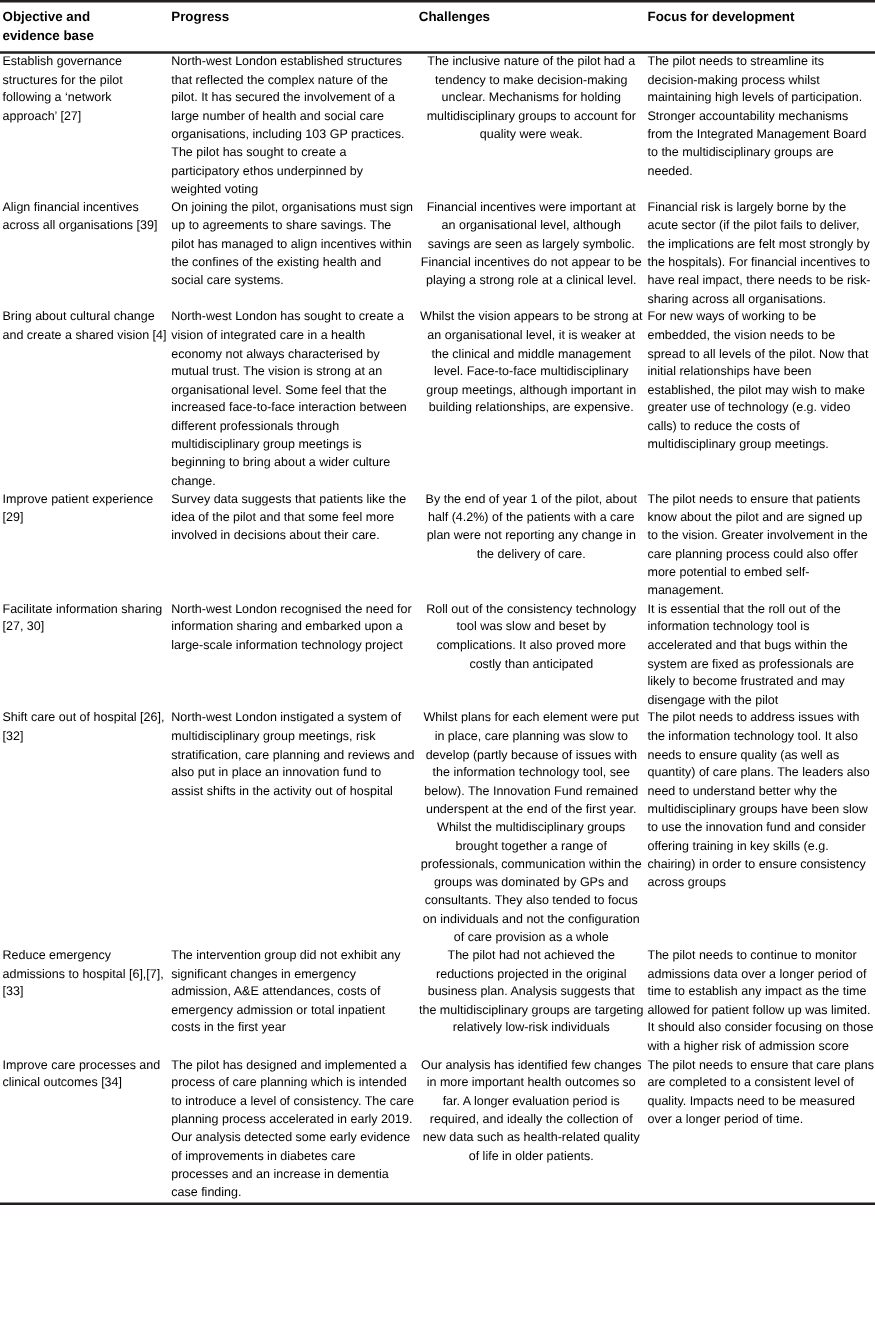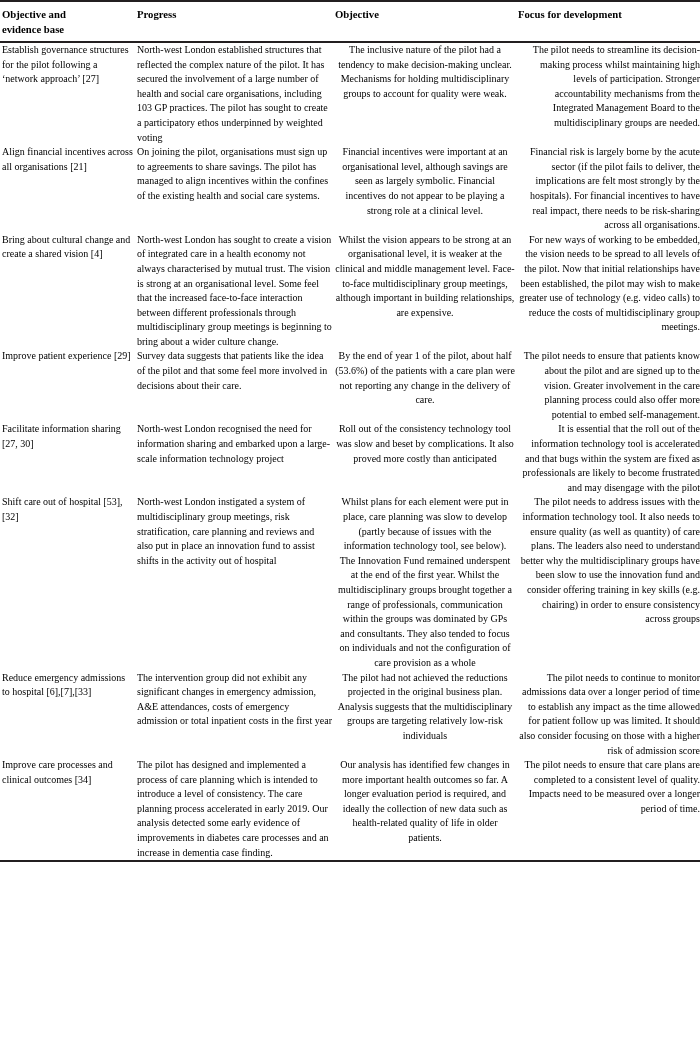--- a/index.html
+++ b/index.html
@@ -13,21 +13,20 @@
     height: 1060px;
     font-family: "Liberation Sans", sans-serif;
     color: #000000;
     overflow: hidden;
   }
   .page {
     width: 700px;
     height: 852px;
     box-sizing: border-box;
     position: relative;
-    font-family: Liberation Serif, serif;
   }
   table.tbl {
     width: 700px;
     border-collapse: collapse;
     table-layout: fixed;
   }
   table.tbl th,
   table.tbl td {
     vertical-align: top;
     text-align: left;
@@ -73,21 +72,21 @@
   tbody td {
     font-size: 10px;
     line-height: 14.6px;
     padding-top: 7px;
     padding-bottom: 7px;
     padding-right: 9px;
   }
   tbody td.c-1 { padding-left: 2px; }
   tbody td.c-2 { padding-left: 3px; }
   tbody td.c-3 { padding-left: 3px; text-align: center; }
-  tbody td.c-4 { padding-left: 3px; text-align: right; }
+  tbody td.c-4 { padding-left: 3px; }
 
   tbody td p {
     margin: 0;
     padding: 0;
   }
   .hdr-wrap { white-space: pre-line; }
   .cell-text { white-space: pre-line; }
 </style>
 </head>
 <body>
@@ -101,21 +100,21 @@
       <col class="c1">
         <col class="c2">
         <col class="c3">
         <col class="c4">
     </colgroup>
     <thead>
       <tr class="head-row">
         <th class="h1"><span class="hdr-wrap">Objective and
 evidence base</span></th>
         <th class="h2"><span class="hdr-wrap">Progress</span></th>
-        <th class="h3"><span class="hdr-wrap">Objective</span></th>
+        <th class="h3"><span class="hdr-wrap">Challenges</span></th>
         <th class="h4"><span class="hdr-wrap">Focus for development</span></th>
       </tr>
     </thead>
   </table>
 
   <div class="rule-head"></div>
 
   <table class="tbl">
     <colgroup>
       <col class="c1">
@@ -133,21 +132,21 @@
           </td>
         <td class="c-3">
             <p class="cell-text">The inclusive nature of the pilot had a tendency to make decision-making unclear. Mechanisms for holding multidisciplinary groups to account for quality were weak.</p>
           </td>
         <td class="c-4">
             <p class="cell-text">The pilot needs to streamline its decision-making process whilst maintaining high levels of participation. Stronger accountability mechanisms from the Integrated Management Board to the multidisciplinary groups are needed.</p>
           </td>
       </tr>
       <tr>
         <td class="c-1">
-            <p class="cell-text">Align financial incentives across all organisations [21]</p>
+            <p class="cell-text">Align financial incentives across all organisations [39]</p>
           </td>
         <td class="c-2">
             <p class="cell-text">On joining the pilot, organisations must sign up to agreements to share savings. The pilot has managed to align incentives within the confines of the existing health and social care systems.</p>
           </td>
         <td class="c-3">
             <p class="cell-text">Financial incentives were important at an organisational level, although savings are seen as largely symbolic. Financial incentives do not appear to be playing a strong role at a clinical level.</p>
           </td>
         <td class="c-4">
             <p class="cell-text">Financial risk is largely borne by the acute sector (if the pilot fails to deliver, the implications are felt most strongly by the hospitals). For financial incentives to have real impact, there needs to be risk-sharing across all organisations.</p>
           </td>
@@ -167,21 +166,21 @@
           </td>
       </tr>
       <tr>
         <td class="c-1">
             <p class="cell-text">Improve patient experience [29]</p>
           </td>
         <td class="c-2">
             <p class="cell-text">Survey data suggests that patients like the idea of the pilot and that some feel more involved in decisions about their care.</p>
           </td>
         <td class="c-3">
-            <p class="cell-text">By the end of year 1 of the pilot, about half (53.6%) of the patients with a care plan were not reporting any change in the delivery of care.</p>
+            <p class="cell-text">By the end of year 1 of the pilot, about half (4.2%) of the patients with a care plan were not reporting any change in the delivery of care.</p>
           </td>
         <td class="c-4">
             <p class="cell-text">The pilot needs to ensure that patients know about the pilot and are signed up to the vision. Greater involvement in the care planning process could also offer more potential to embed self-management.</p>
           </td>
       </tr>
       <tr>
         <td class="c-1">
             <p class="cell-text">Facilitate information sharing [27, 30]</p>
           </td>
         <td class="c-2">
@@ -189,21 +188,21 @@
           </td>
         <td class="c-3">
             <p class="cell-text">Roll out of the consistency technology tool was slow and beset by complications. It also proved more costly than anticipated</p>
           </td>
         <td class="c-4">
             <p class="cell-text">It is essential that the roll out of the information technology tool is accelerated and that bugs within the system are fixed as professionals are likely to become frustrated and may disengage with the pilot</p>
           </td>
       </tr>
       <tr>
         <td class="c-1">
-            <p class="cell-text">Shift care out of hospital [53],[32]</p>
+            <p class="cell-text">Shift care out of hospital [26],[32]</p>
           </td>
         <td class="c-2">
             <p class="cell-text">North-west London instigated a system of multidisciplinary group meetings, risk stratification, care planning and reviews and also put in place an innovation fund to assist shifts in the activity out of hospital</p>
           </td>
         <td class="c-3">
             <p class="cell-text">Whilst plans for each element were put in place, care planning was slow to develop (partly because of issues with the information technology tool, see below). The Innovation Fund remained underspent at the end of the first year. Whilst the multidisciplinary groups brought together a range of professionals, communication within the groups was dominated by GPs and consultants. They also tended to focus on individuals and not the configuration of care provision as a whole</p>
           </td>
         <td class="c-4">
             <p class="cell-text">The pilot needs to address issues with the information technology tool. It also needs to ensure quality (as well as quantity) of care plans. The leaders also need to understand better why the multidisciplinary groups have been slow to use the innovation fund and consider offering training in key skills (e.g. chairing) in order to ensure consistency across groups</p>
           </td>

